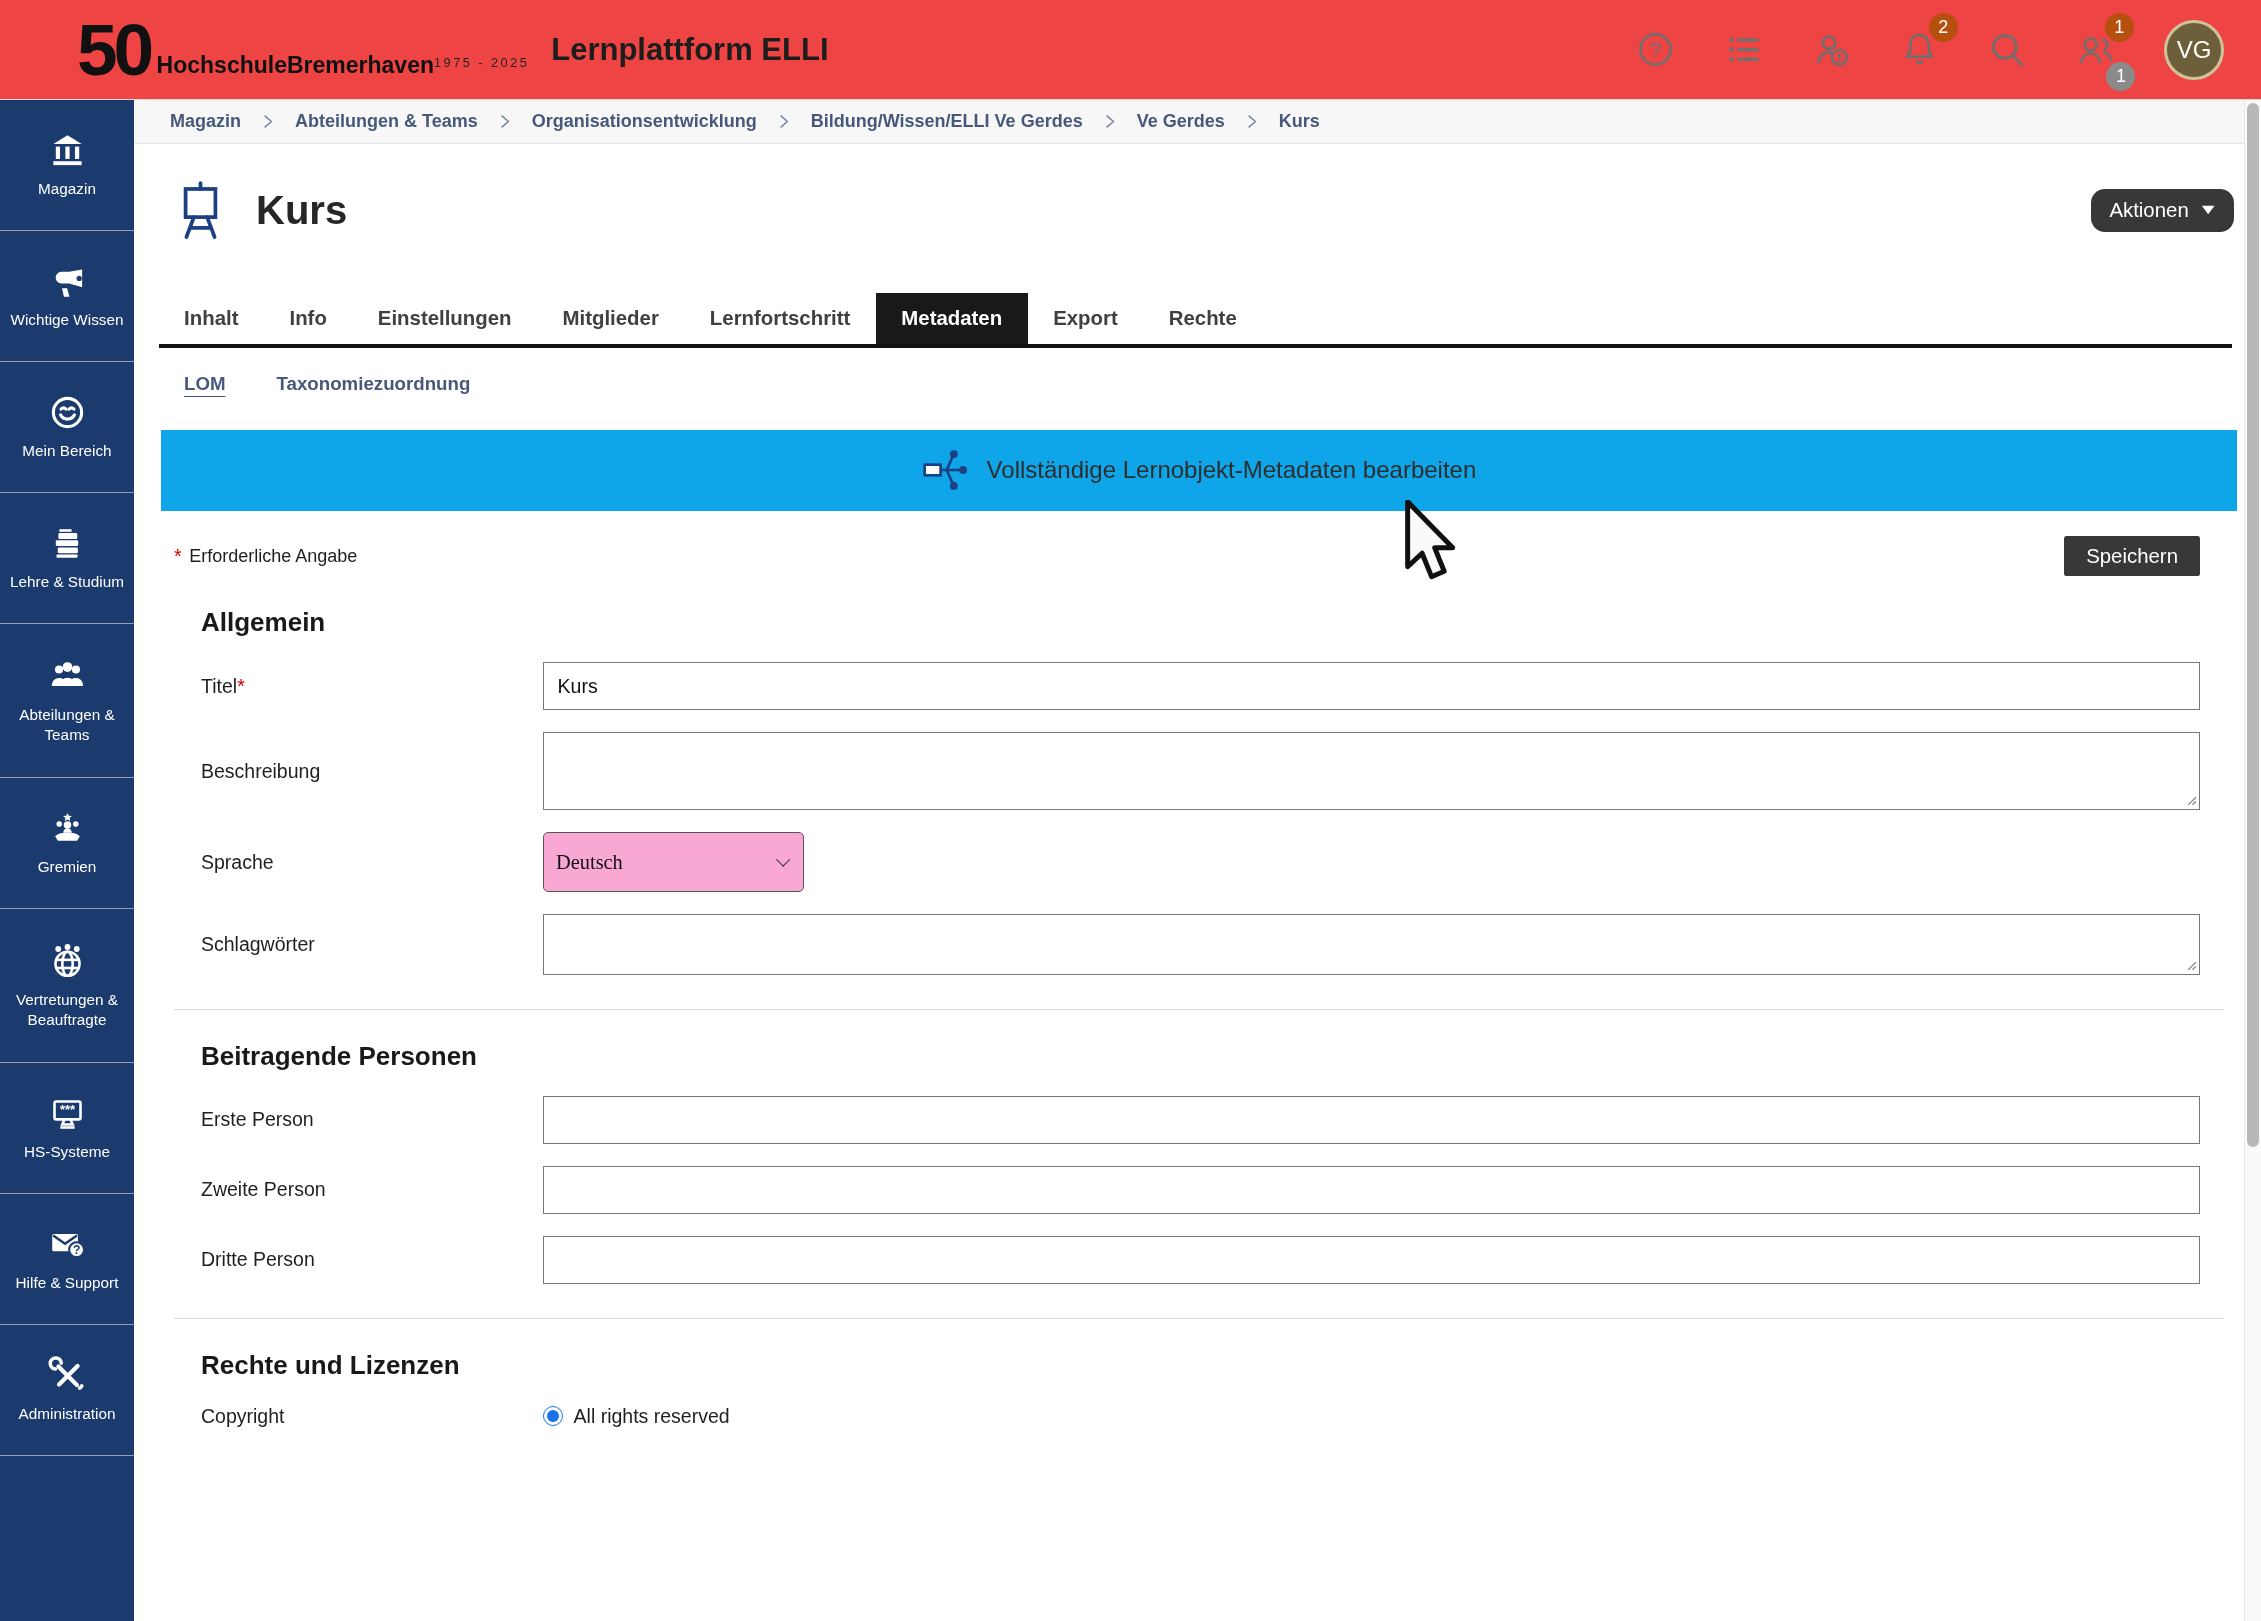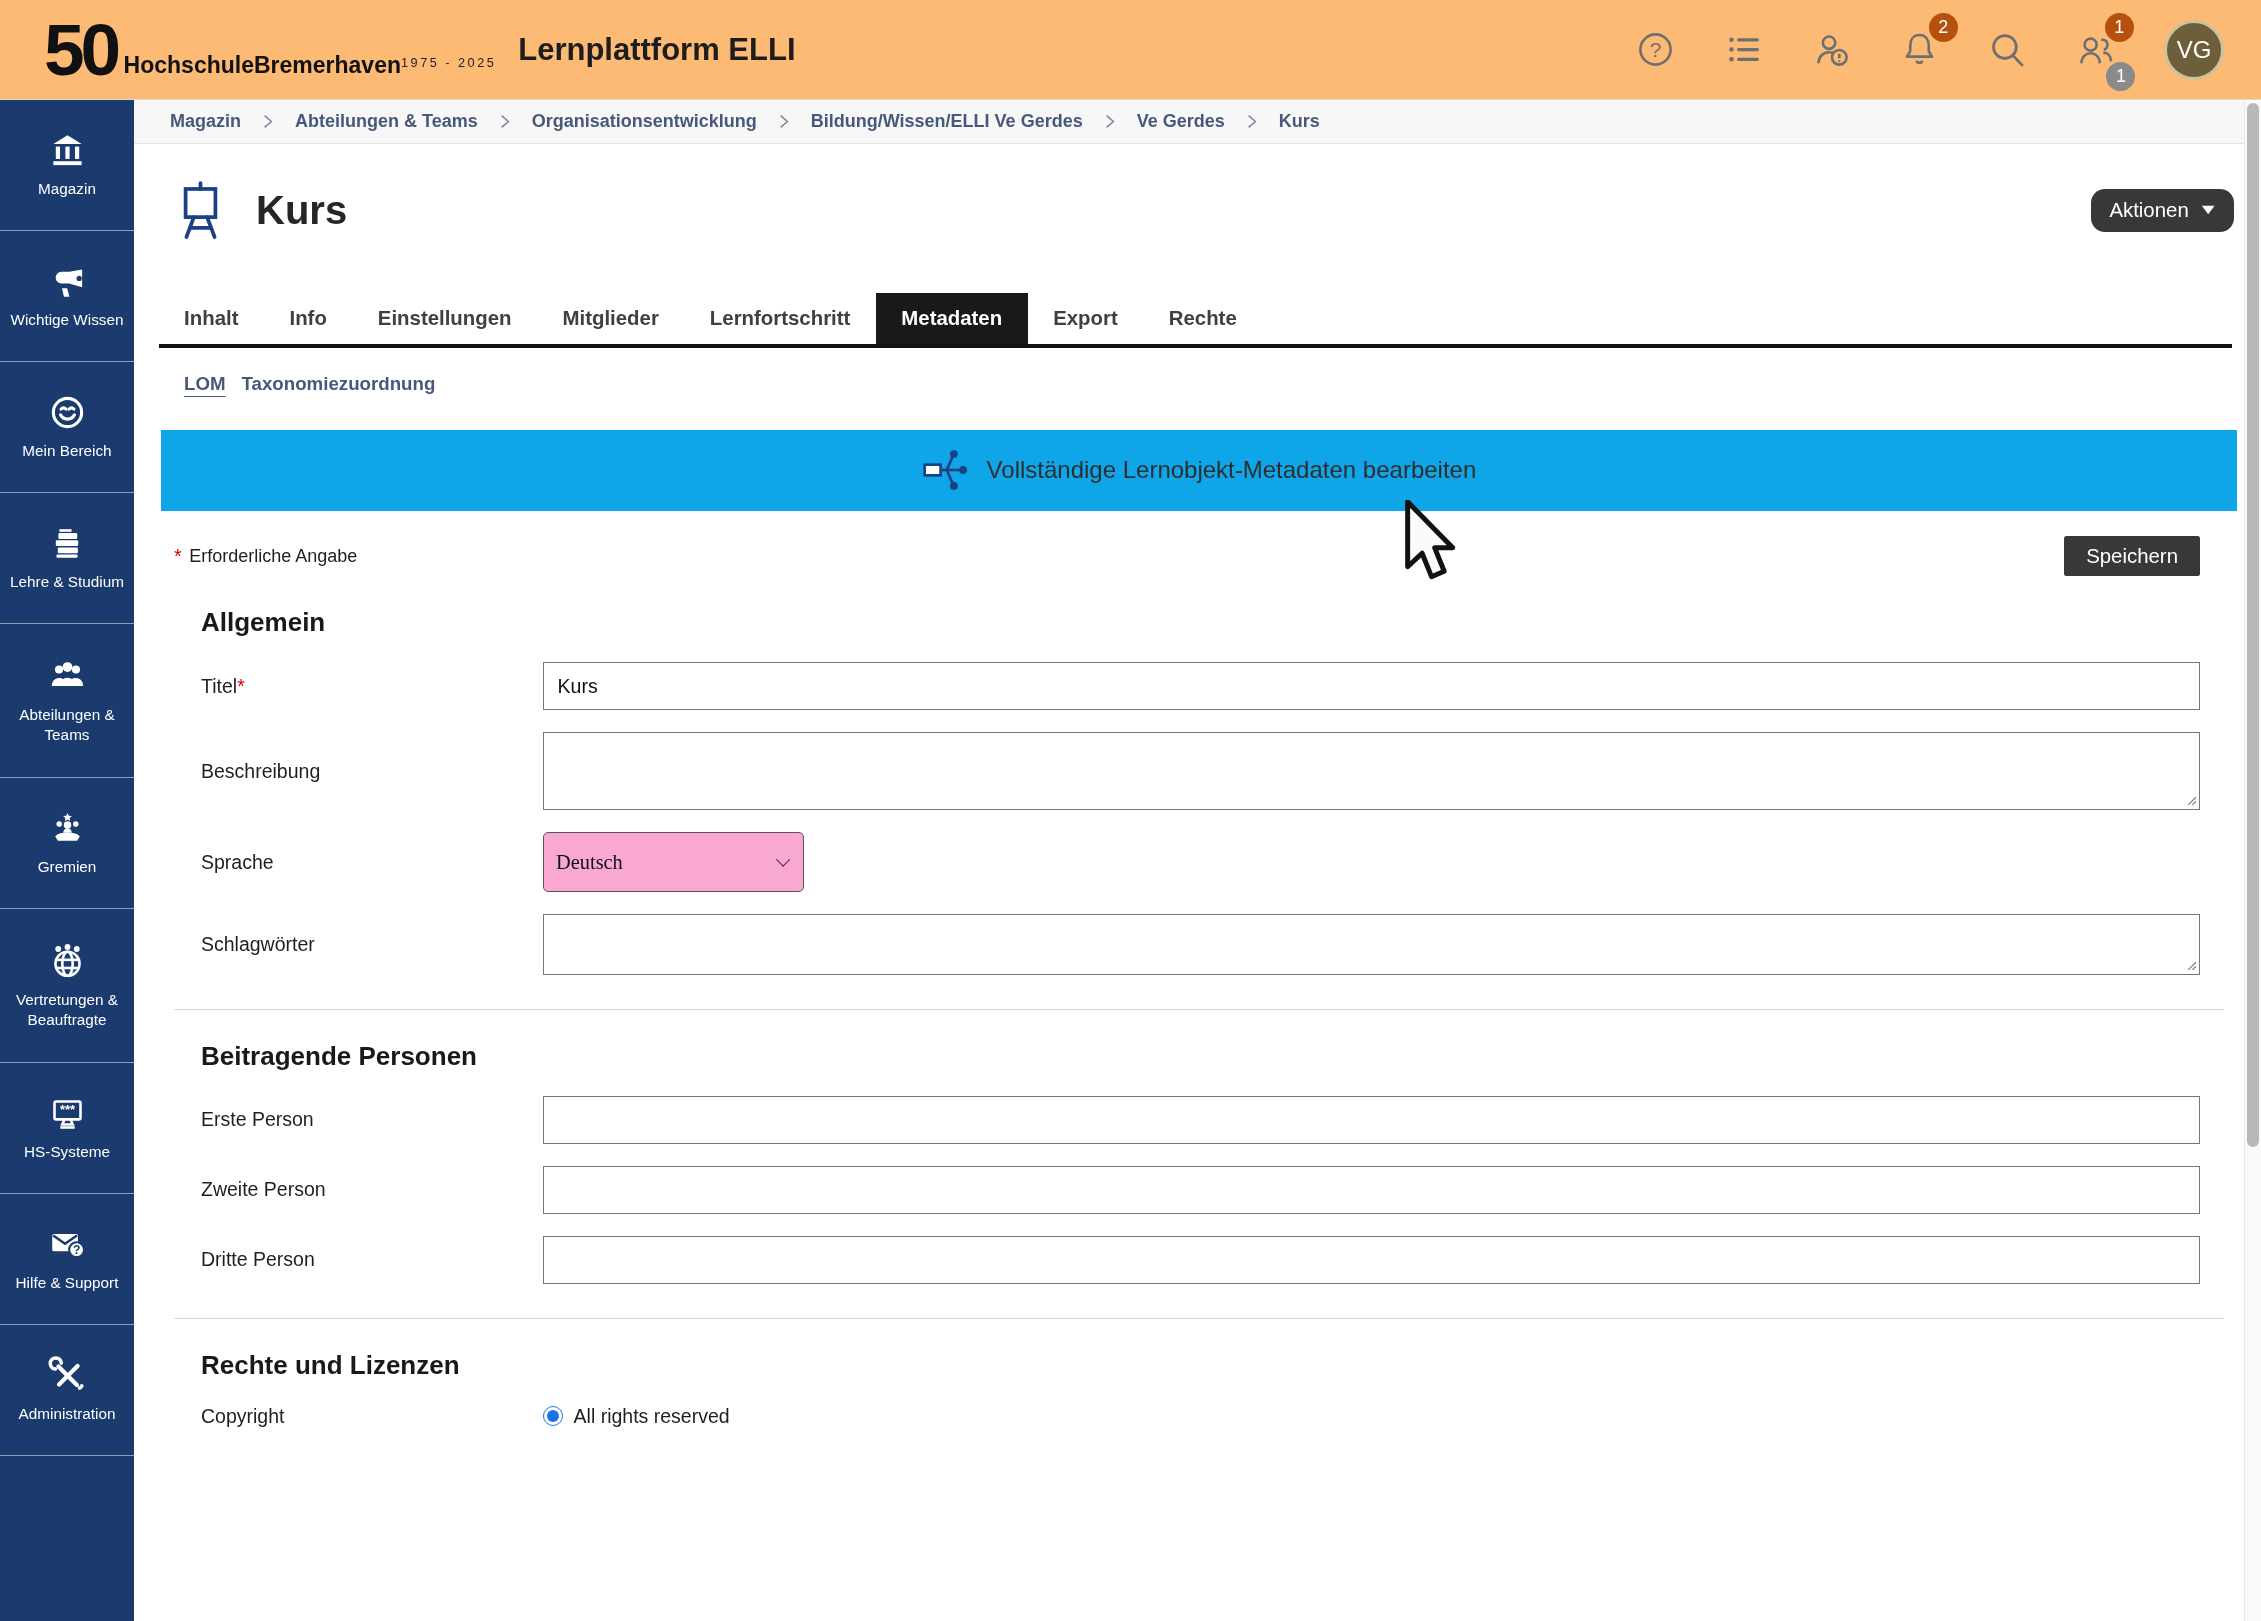--- a/index.html
+++ b/index.html
@@ -1,22 +1,22 @@
 <!DOCTYPE html>
 <html style="font-size:13.6px"><head>
 <meta charset="utf-8">
 <style>
   html,body{margin:0;padding:0;}
   body{
     width:2261px;height:1621px;position:relative;overflow:hidden;
     font-family:"Liberation Sans",sans-serif;background:#fff;color:#1f1f1f;
   }
   
-  .header{position:absolute;left:0;top:0;width:2261px;height:100px;background:#fdba74;
-    border-bottom:0.8px solid #d9d9d9;display:flex;align-items:center;box-sizing:border-box;}
+  .header{position:absolute;left:0;top:0;width:2261px;height:100px;background:#ef4444;
+    border-bottom:0.8px solid #d9d9d9;display:flex;align-items:center;box-sizing:border-box;padding-left:33px;}
   .logo{display:flex;align-items:flex-end;margin-left:44px;cursor:pointer;}
   .logo-number{font-size:73px;font-weight:bold;line-height:.82;letter-spacing:-4.2px;color:#111;}
   .logo-text{display:flex;flex-direction:row;margin-left:6.8px;padding-bottom:1.7px;}
   .logo-name{font-size:23px;font-weight:bold;line-height:1.04;color:#111;}
   .logo-years{font-size:12.7px;letter-spacing:2.5px;margin-top:2.5px;color:#222;}
   .app-title{font-size:31px;font-weight:bold;margin-left:22px;color:#1d1d1d;}
   .header-icons{margin-left:auto;display:flex;align-items:center;gap:49px;margin-right:37px;}
   .hicon{position:relative;width:39px;height:39px;cursor:pointer;}
   .hicon svg{width:39px;height:39px;display:block;}
   .badge{position:absolute;width:29px;height:29px;border-radius:50%;background:#b5500f;color:#fff;
@@ -45,21 +45,21 @@
   .crumb-sep svg{width:12px;height:17px;display:block;}
   .title-row{display:flex;align-items:center;padding:36px 10.2px 20.4px 40px;}
   .course-icon svg{width:53px;height:61px;display:block;}
   .page-title{font-size:40px;font-weight:bold;margin-left:29px;color:#262626;}
   .actions-btn{margin-left:auto;background:#383838;color:#fff;font-size:20.4px;padding:10.2px 18.7px;
     border-radius:14px;display:flex;align-items:center;gap:12px;cursor:pointer;}
   .actions-btn svg{width:14.4px;height:10.2px;display:block;}
   .tabs{display:flex;align-items:flex-end;margin:32px 12px 0 24.6px;border-bottom:4.2px solid #111;}
   .tab{padding:13.6px 25.5px;font-size:20.4px;font-weight:600;color:#404040;cursor:pointer;white-space:nowrap;}
   .tab.active{background:#191919;color:#fff;}
-  .subtabs{display:flex;gap:16px;padding:25.5px 0 0 50px;font-size:18.7px;font-weight:600;color:#47587a;height:25.5px;}
+  .subtabs{display:flex;gap:51px;padding:25.5px 0 0 50px;font-size:18.7px;font-weight:600;color:#47587a;height:25.5px;}
   .subtab{cursor:pointer;}
   .subtab.active{text-decoration:underline;text-underline-offset:6px;}
   .banner{margin:31px 6.8px 0 27px;background:#0ea5e9;height:81px;display:flex;align-items:center;
     justify-content:center;gap:18.7px;font-size:24px;color:#2e2e2e;cursor:pointer;}
   .banner svg{width:46px;height:46px;display:block;}
   .toolbar-row{display:flex;align-items:center;margin:25.5px 44px 0 40px;font-size:18px;color:#1f1f1f;}
   .req-mark{color:#d40000;font-size:19.5px;margin-right:7.6px;}
   .save-btn{margin-left:auto;background:#383838;color:#fff;font-size:20.4px;padding:8.5px 22px;
     border-radius:2.5px;cursor:pointer;}
   .section-title{font-size:26px;font-weight:bold;margin:31px 0 24px 67px;color:#191919;}

